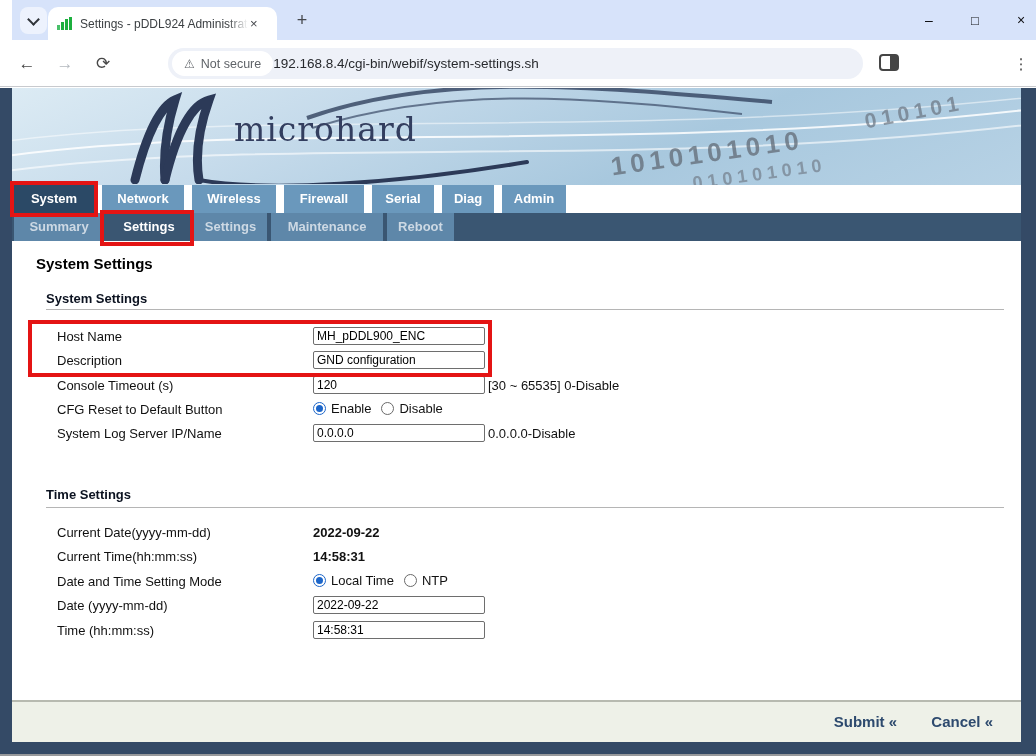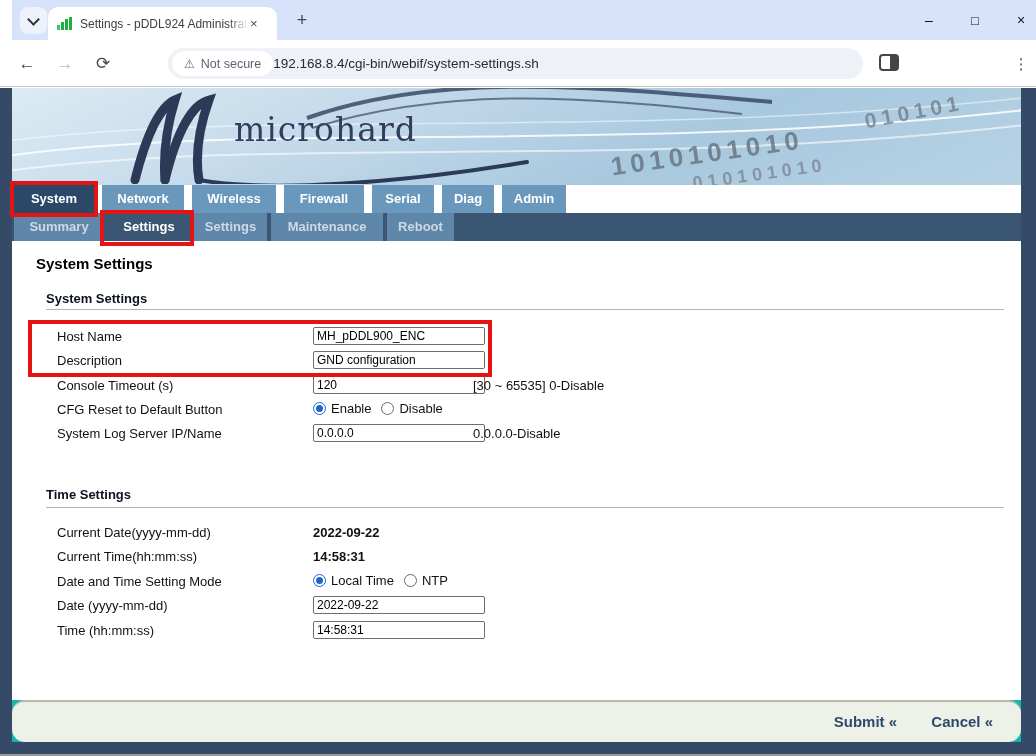--- a/index.html
+++ b/index.html
@@ -73,31 +73,31 @@
     font-size:13px; font-weight:bold; cursor:pointer; }
   .stab.active { background:#3a5672; color:#fff; }
   .content { position:absolute; left:12px; top:153px; width:1009px; height:459px; background:#fff; }
   .pagetitle { position:absolute; left:24px; top:14px; font-size:15px; font-weight:bold; color:#000; }
   .sechead { position:absolute; left:34px; font-size:13px; font-weight:bold; color:#0b1220; }
   .sep { position:absolute; left:34px; width:958px; height:1px; background:#b5b5b5; }
   .row { position:absolute; left:45px; width:940px; height:20px; font-size:13px; color:#111; }
   .lbl { position:absolute; left:0; top:2px; }
   .txt { position:absolute; left:256px; top:0; width:172px; height:18px; border:1px solid #6e6e6e;
     border-radius:2px; font-family:"Liberation Sans", sans-serif; font-size:12px; padding:1px 3px; color:#000; }
-  .hint { position:absolute; left:416px; top:2px; color:#111; }
+  .hint { position:absolute; left:431px; top:2px; color:#111; }
   .statval { position:absolute; left:256px; top:2px; font-weight:bold; }
   .radio-group { position:absolute; left:256px; top:1px; display:flex; align-items:center; }
   .radio { width:13px; height:13px; border-radius:50%; border:1px solid #6a6a6a; background:#fff;
     position:relative; cursor:pointer; flex:0 0 13px; }
   .radio.checked { border:1px solid #1d66c9; }
   .radio.checked::after { content:""; position:absolute; left:2px; top:2px; width:7px; height:7px;
     border-radius:50%; background:#1d66c9; }
   .rlbl { margin:0 10px 0 5px; }
   .footerbar { position:absolute; left:12px; top:612px; width:1009px; height:42px; background:#eef1e8;
-    border-top:2px solid #b7bab0;border-radius:13px; }
+    border-top:2px solid #b7bab0; }
   .footer-links { position:absolute; right:28px; top:0; height:40px; line-height:40px;
     font-size:15px; font-weight:bold; color:#2d4a6e; }
   .footer-links span { cursor:pointer; margin-left:30px; }
   .ann { position:absolute; border:4px solid #e41414; z-index:6; pointer-events:none; }
   .ann-system   { left:10px;  top:93px;  width:88px;  height:36px; }
   .ann-settings { left:100px; top:122px; width:94px;  height:36px; }
   .ann-rows     { left:28px;  top:232px; width:464px; height:57px; }
 </style>
 </head>
 <body>

